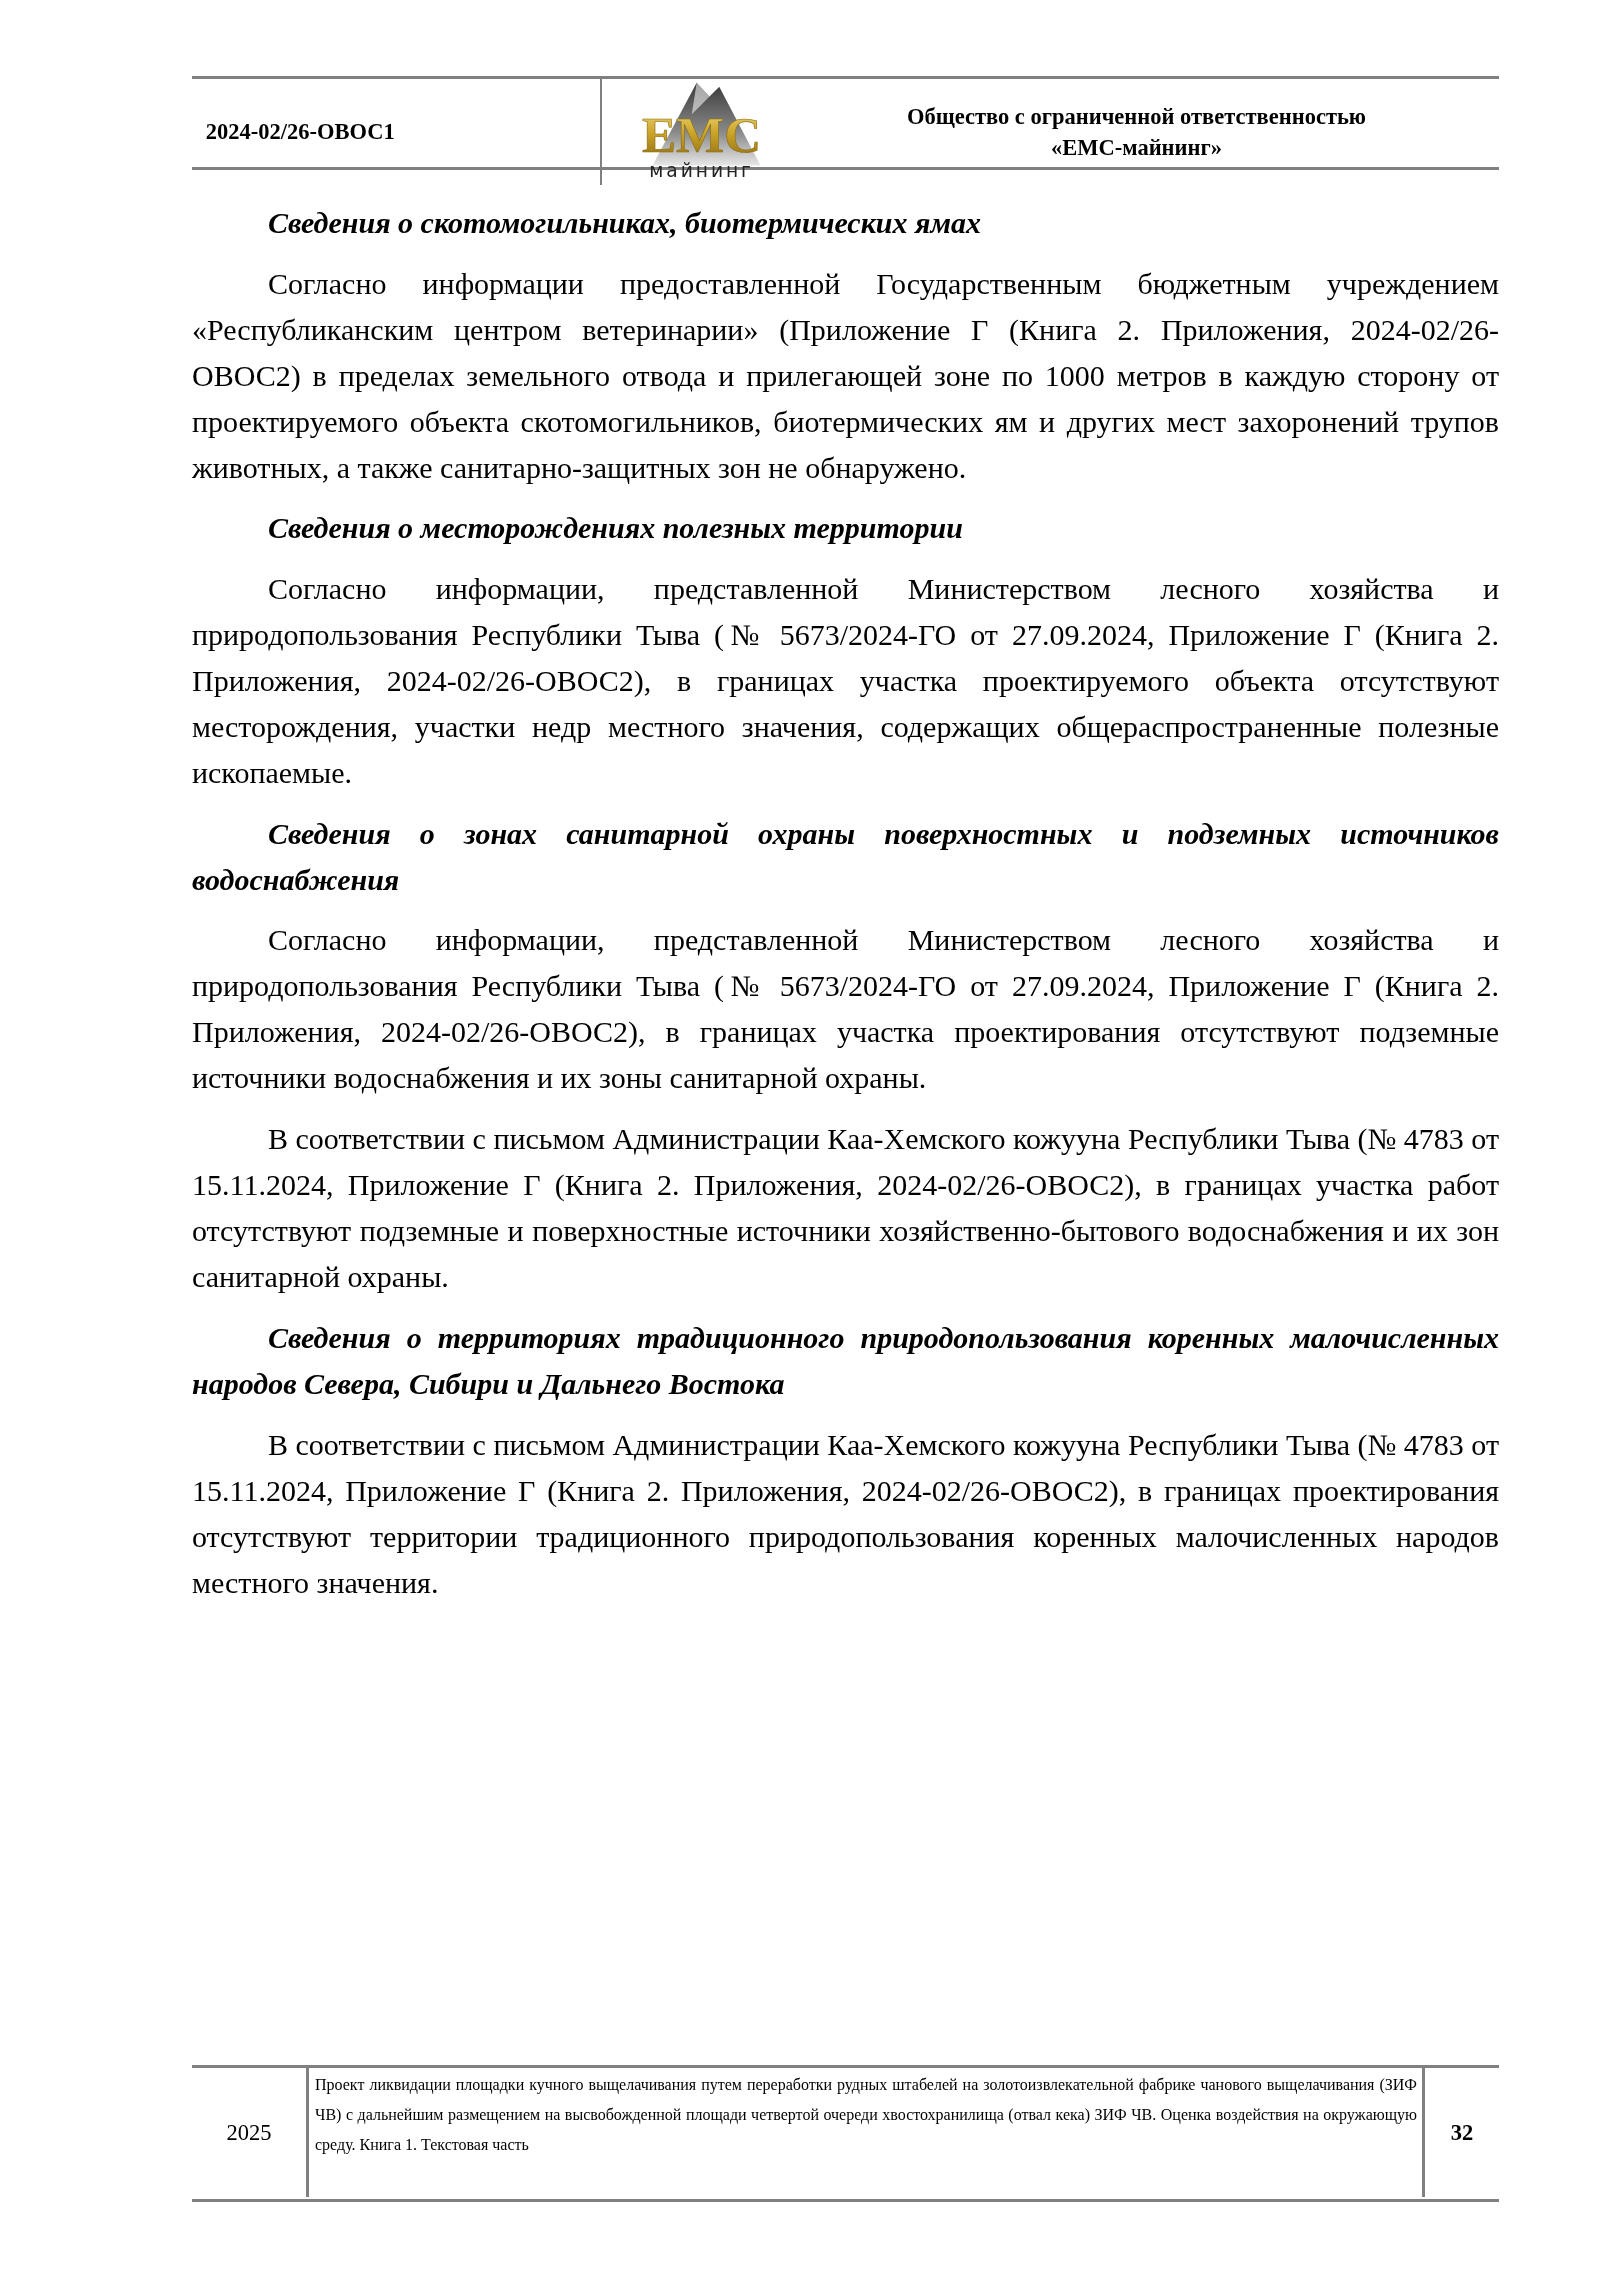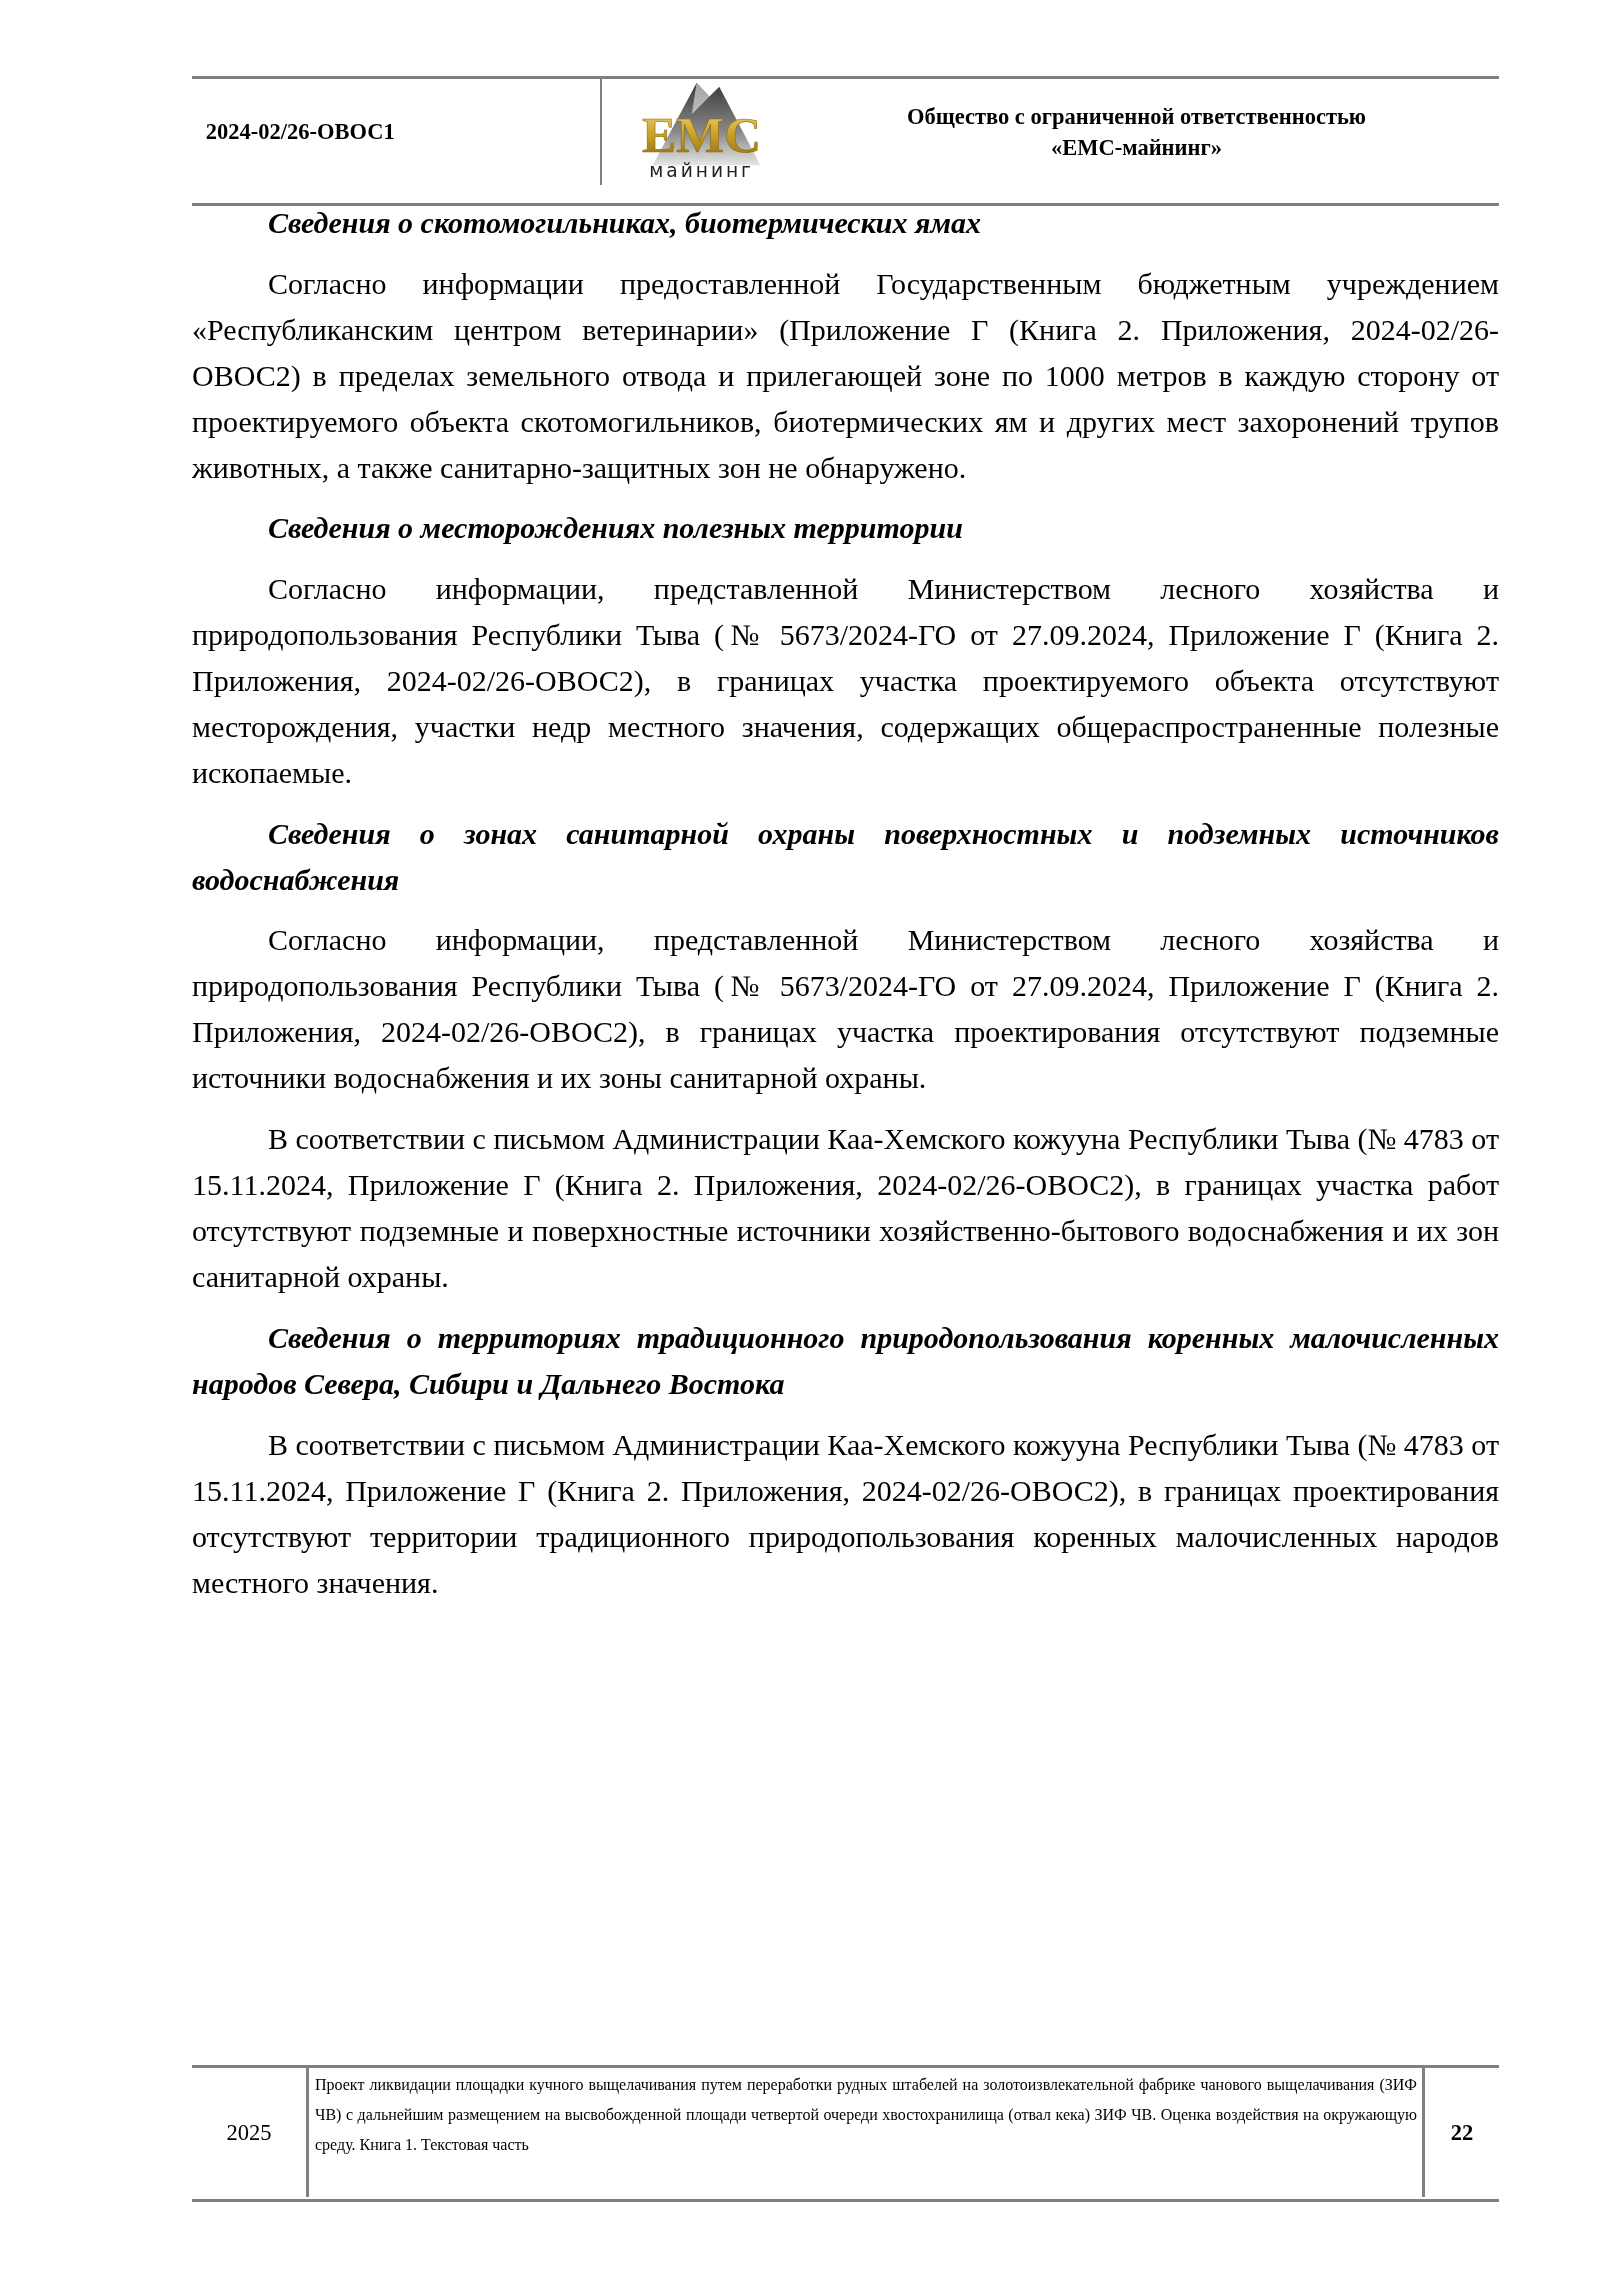--- a/index.html
+++ b/index.html
@@ -1,20 +1,20 @@
 <!DOCTYPE html>
 <html><head>
 <meta charset="utf-8">
 <style>
   html, body { margin: 0; padding: 0; background: #ffffff; }
   body { width: 1613px; height: 2293px; position: relative; overflow: hidden;
          font-family: "Liberation Serif", "DejaVu Serif", serif; color: #000; }
 
   
-  .hdr { position: absolute; left: 192px; top: 76px; width: 1307px; height: 130px;
+  .hdr { position: absolute; left: 192px; top: 76px; width: 1307px; height: 94px;
          border-top: 3.9px solid #808080; border-bottom: 3.9px solid #808080; box-sizing: border-box; }
   .hdr-code { position: absolute; left: 13.7px; top: 0; height: 106px; width: 392px;
               display: flex; align-items: center; font-weight: bold; font-size: 22.5px; }
   .hdr-div { position: absolute; left: 408px; top: 0; width: 2px; height: 106px; background: #808080; }
   .logo { position: absolute; left: 431px; top: -3.9px; width: 167px; height: 112px; }
   .hdr-org { position: absolute; left: 588px; right: 6px; top: 0; height: 106px;
              display: flex; flex-direction: column; justify-content: center; align-items: center;
              font-weight: bold; font-size: 22.5px; line-height: 31px; text-align: center; }
 
   
@@ -88,15 +88,15 @@
     <p class="heading">Сведения о территориях традиционного природопользования коренных малочисленных народов Севера, Сибири и Дальнего Востока</p>
     <p class="para">В соответствии с письмом Администрации Каа-Хемского кожууна Республики Тыва (№ 4783 от 15.11.2024, Приложение Г (Книга 2. Приложения, 2024-02/26-ОВОС2), в границах проектирования отсутствуют территории традиционного природопользования коренных малочисленных народов местного значения.</p>
   </section>
 </div>
 
 <div class="ftr">
   <div class="ftr-year">2025</div>
   <div class="ftr-div1"></div>
   <div class="ftr-title">Проект ликвидации площадки кучного выщелачивания путем переработки рудных штабелей на золотоизвлекательной фабрике чанового выщелачивания (ЗИФ ЧВ) с дальнейшим размещением на высвобожденной площади четвертой очереди хвостохранилища (отвал кека) ЗИФ ЧВ. Оценка воздействия на окружающую среду. Книга 1. Текстовая часть</div>
   <div class="ftr-div2"></div>
-  <div class="ftr-page">22</div>
+  <div class="ftr-page">32</div>
 </div>
 
 
 </body></html>

